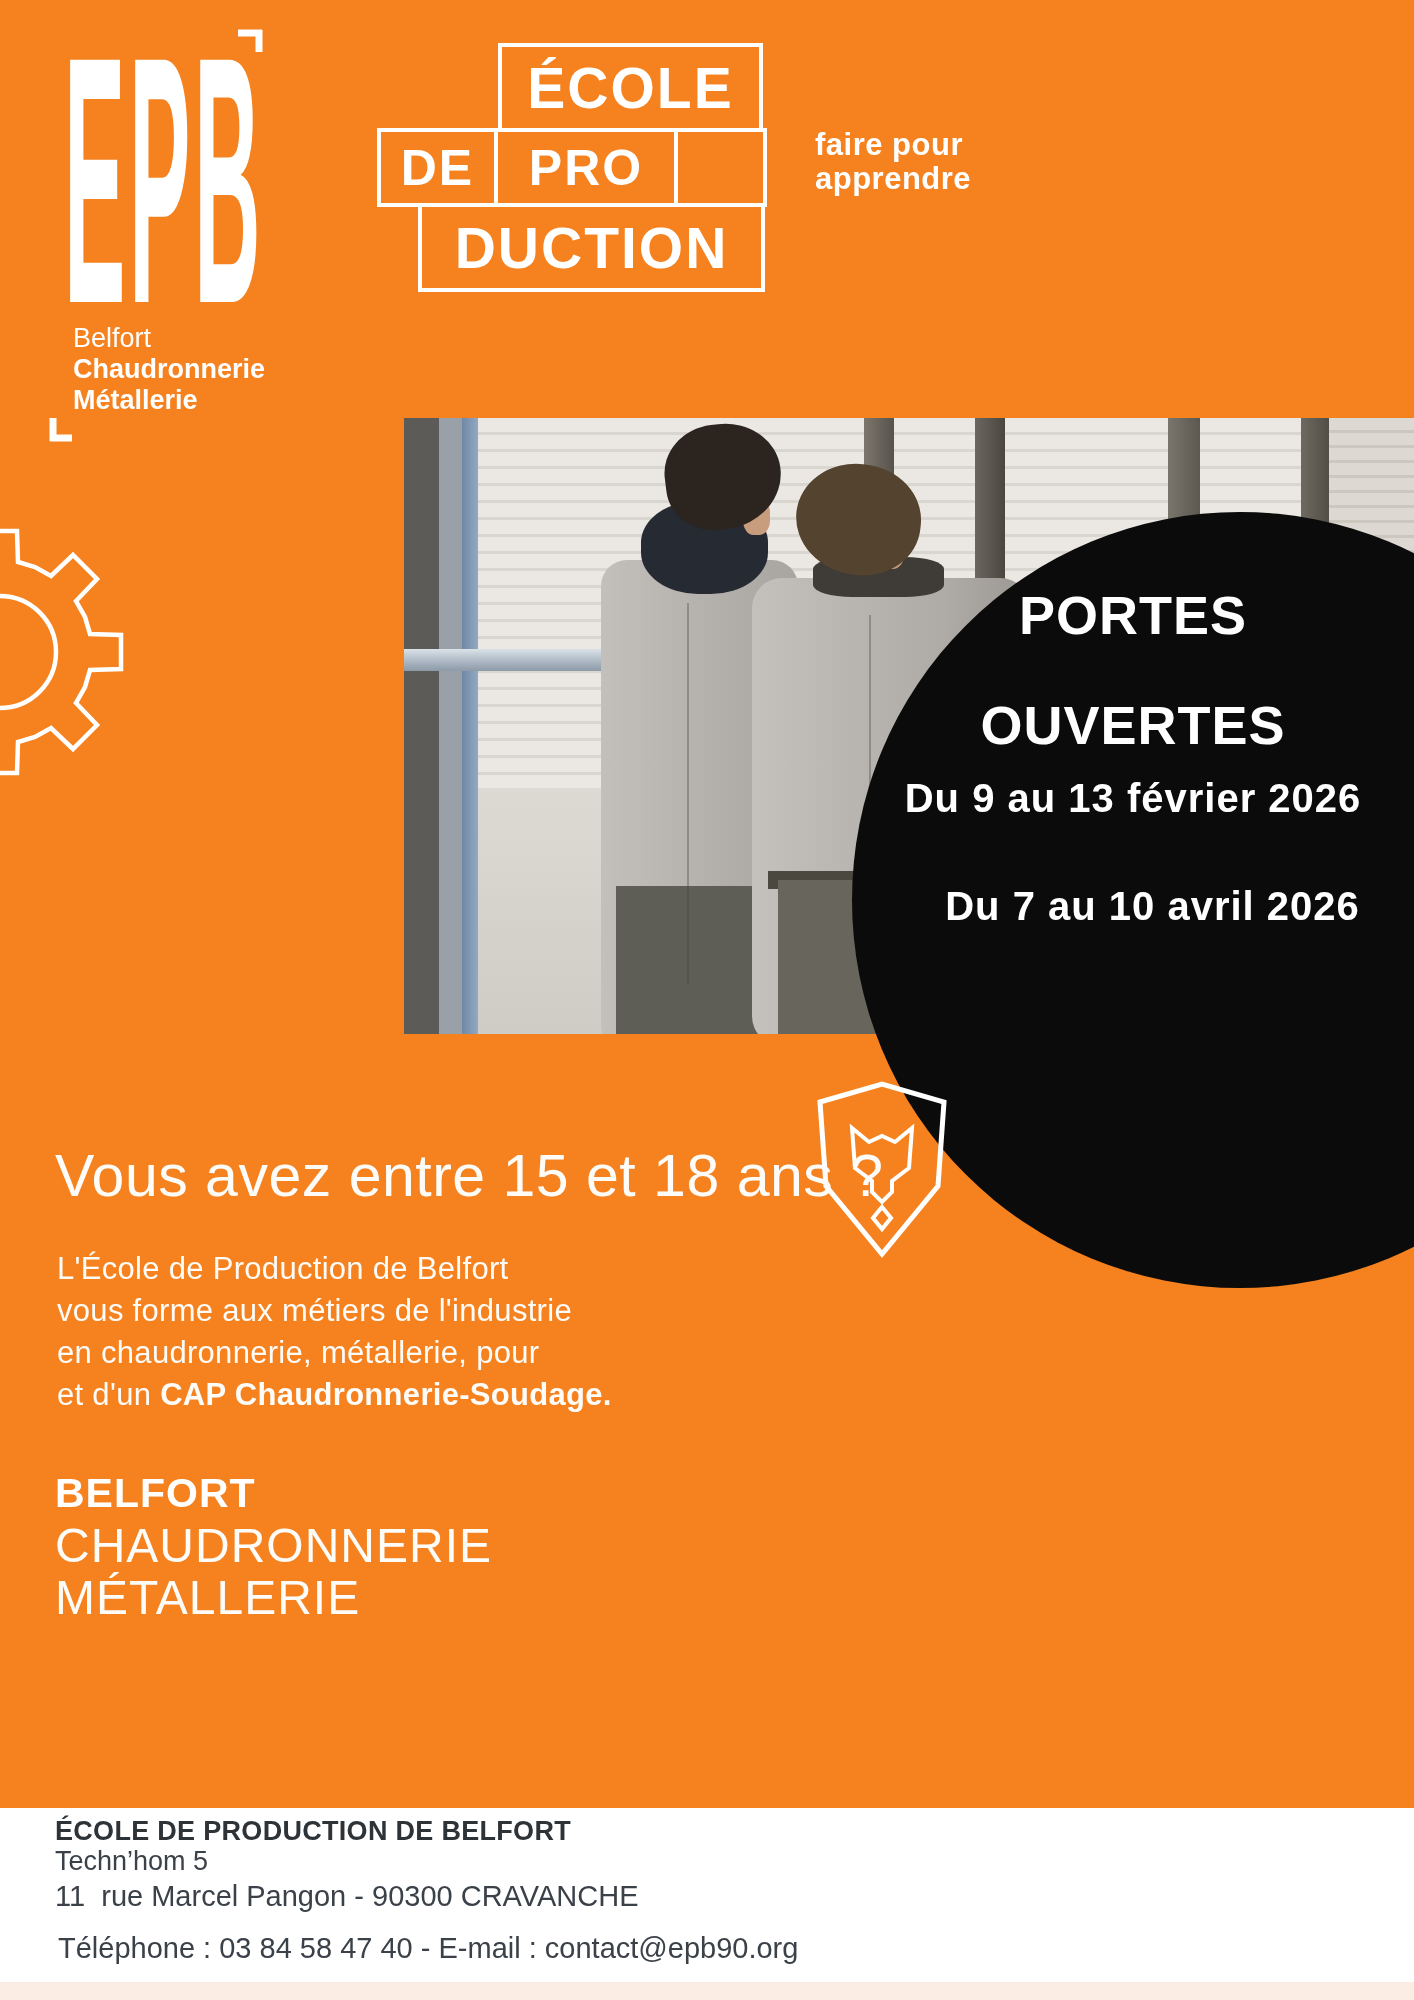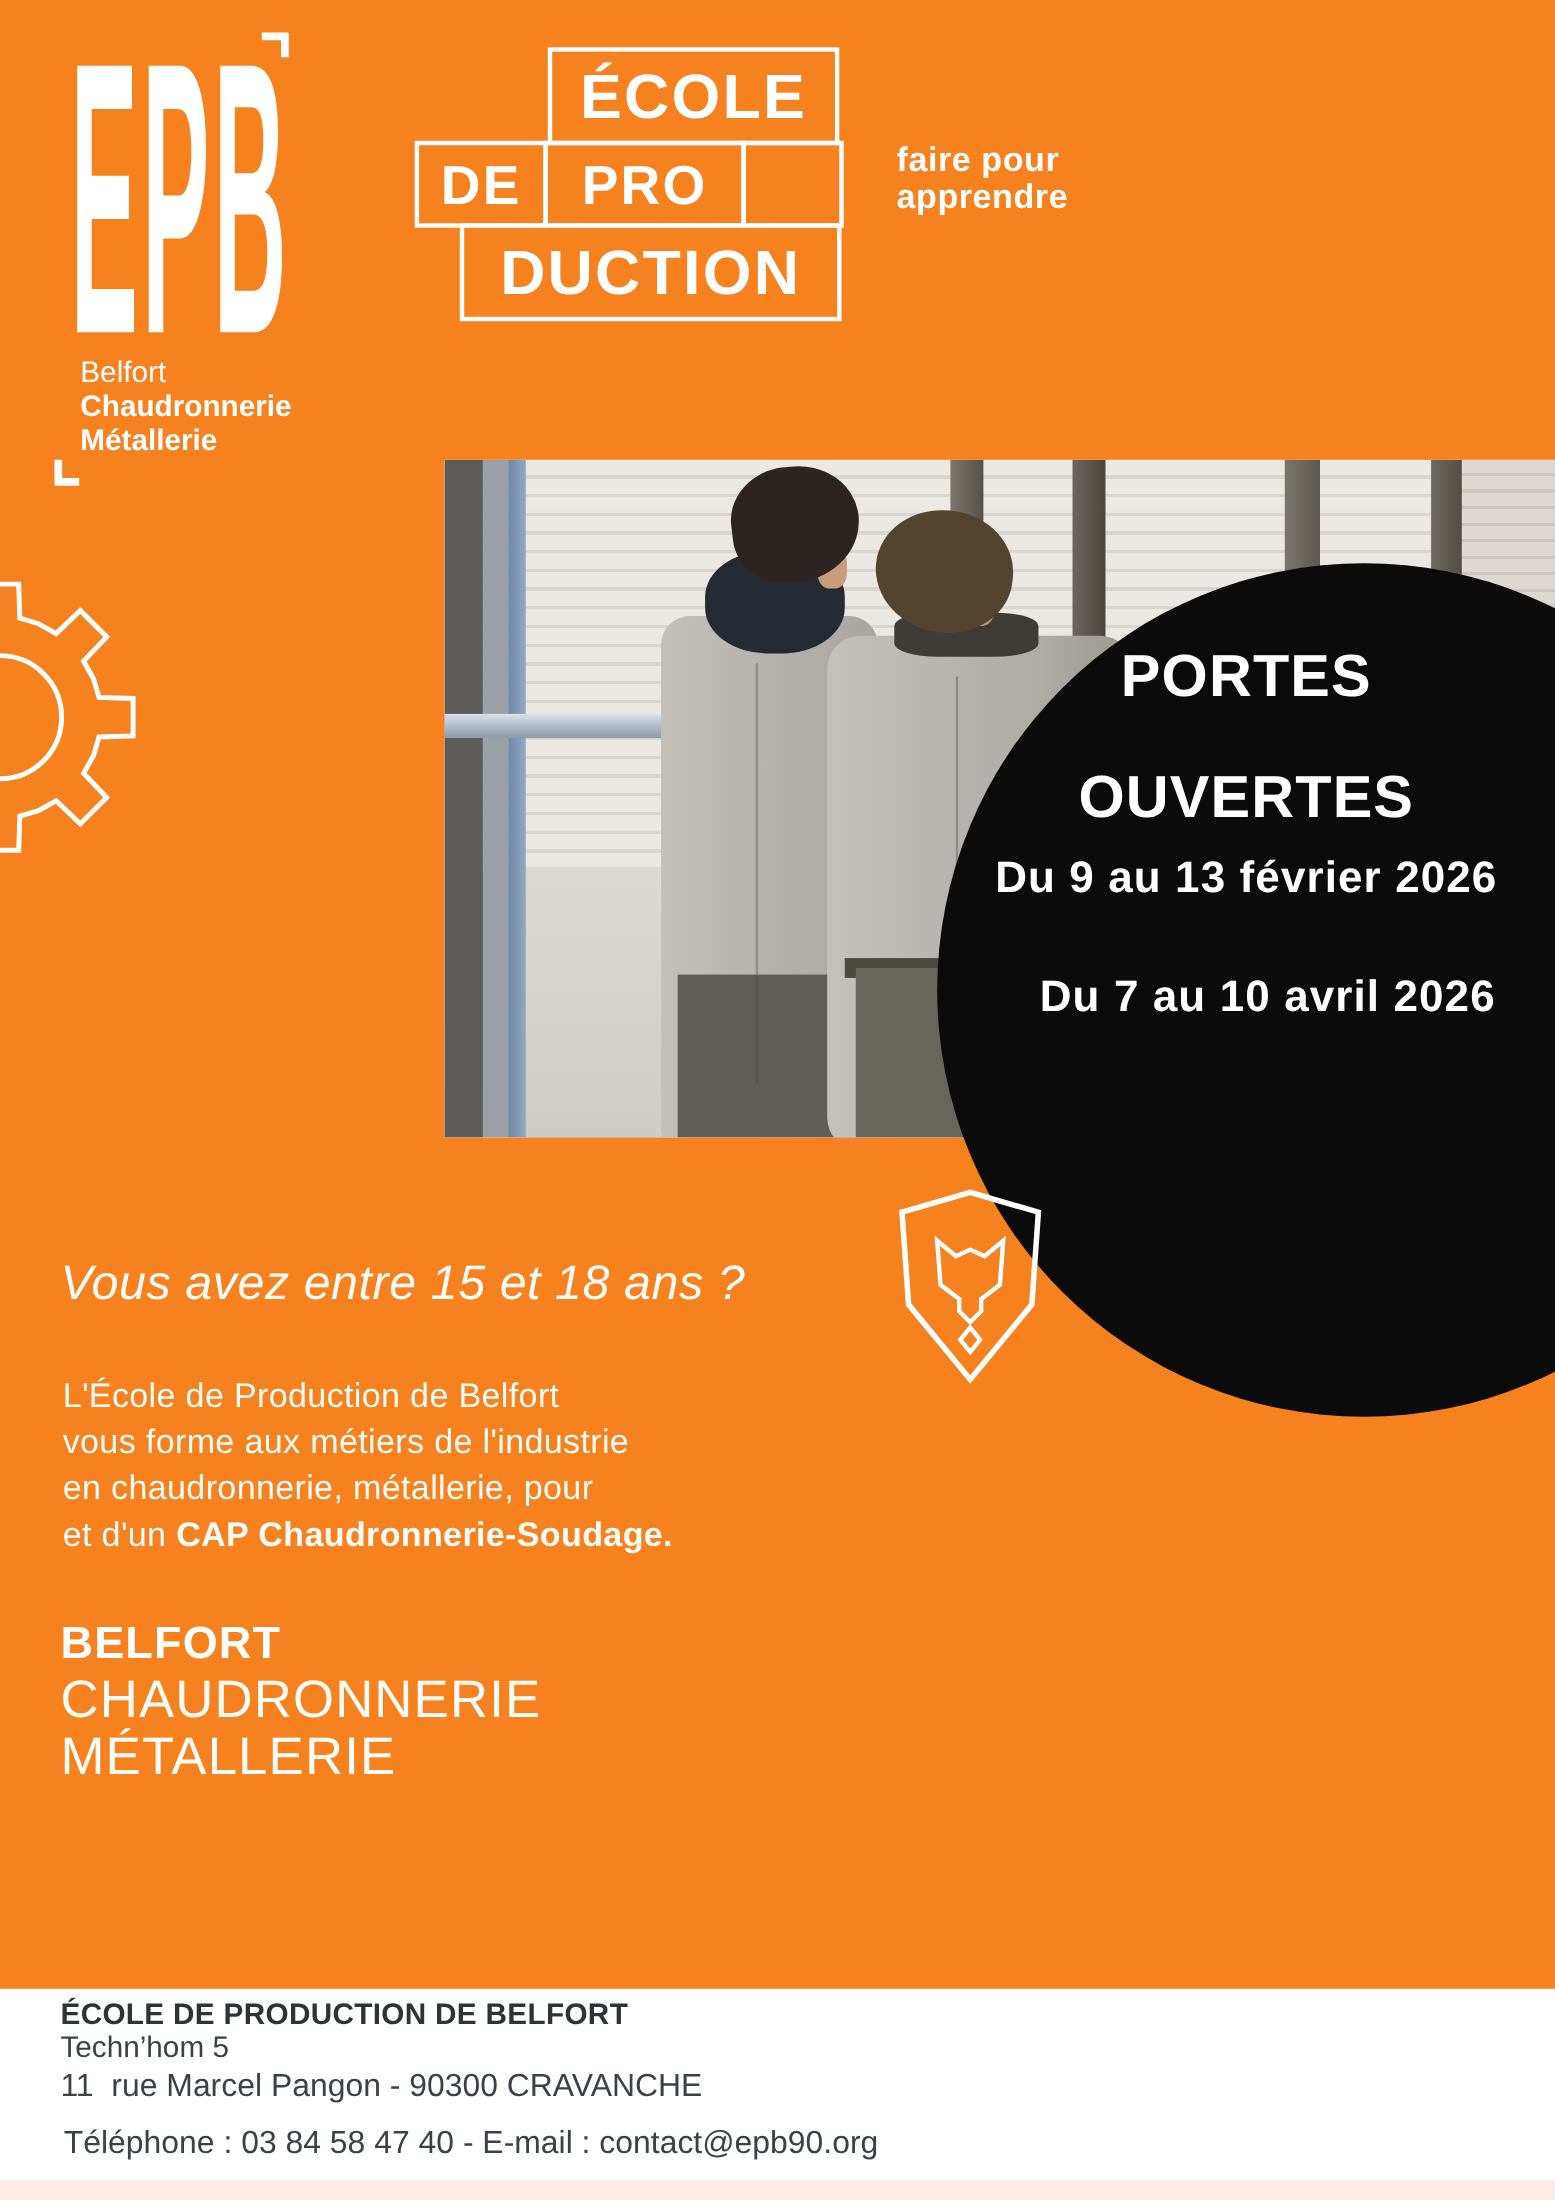--- a/index.html
+++ b/index.html
@@ -80,21 +80,21 @@
   .od-title{font-size:54px;}
   .od-date{font-size:40px;letter-spacing:0.5px;}
   .od-time{font-size:47px;}
   #od-t1{top:72px;} #od-t2{top:138px;margin-top:44px;}
   #od-d1{top:264px;} #od-d2{top:372px;padding-left:39px;}
   #od-tm1{top:462px;} #od-tm2{top:530px;}
   
   #gear-svg{position:absolute;left:0;top:525px;width:140px;height:260px;}
   #shield-svg{position:absolute;left:812px;top:1076px;width:140px;height:186px;}
   
-  #main-heading{position:absolute;left:55px;top:1142px;font-size:44px;font-weight:400;color:#fdfcf9;letter-spacing:0.5px;font-style:italic;}
+  #main-heading{position:absolute;left:55px;top:1142px;font-size:59px;font-weight:400;color:#fdfcf9;letter-spacing:0.5px;}
   #main-par{position:absolute;left:57px;top:1248px;font-size:31px;line-height:42px;color:#fdfcf9;letter-spacing:0.3px;}
   #brand1{position:absolute;left:55px;top:1470px;font-size:41px;font-weight:bold;color:#fff;letter-spacing:1px;}
   #brand2{position:absolute;left:55px;top:1518px;font-size:48px;font-weight:400;color:#fdfcf9;letter-spacing:1px;}
   #brand3{position:absolute;left:55px;top:1570px;font-size:48px;font-weight:400;color:#fdfcf9;letter-spacing:1px;}
   
   #footer{position:absolute;left:0;top:1808px;width:1414px;height:184px;background:#ffffff;color:#3b4148;}
   #footer div{position:absolute;white-space:pre-wrap;}
   #f-name{left:55px;top:8px;font-size:27px;font-weight:bold;color:#2e3338;letter-spacing:0.3px;}
   #f-a1{left:55px;top:38px;font-size:27px;}
   #f-a2{left:55px;top:72px;font-size:29px;}

